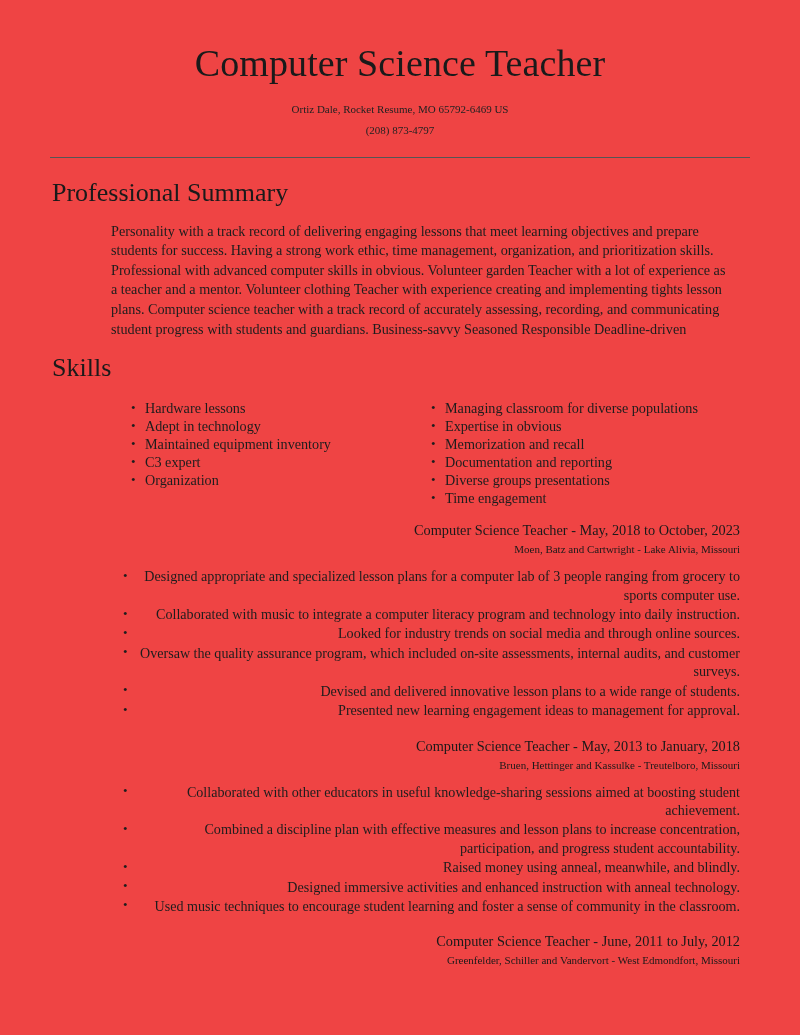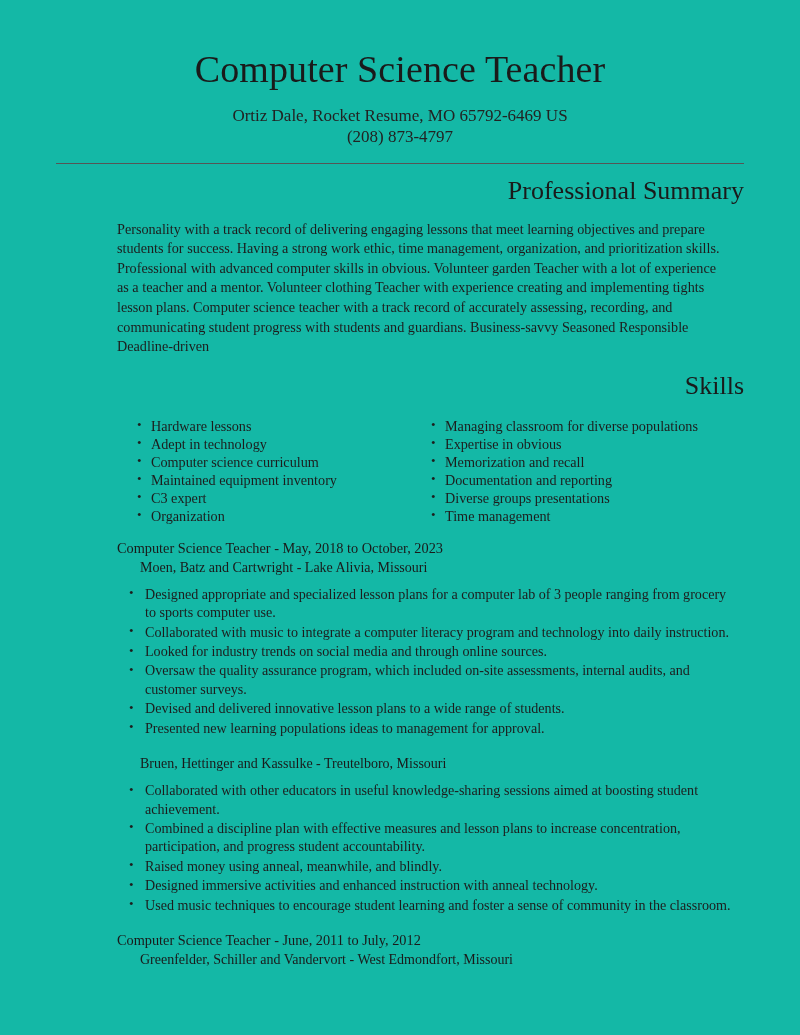--- a/index.html
+++ b/index.html
@@ -14,62 +14,61 @@
     overflow: hidden;
     font-family: "Liberation Serif", "DejaVu Serif", serif;
     color: #1a1a1a;
     -webkit-font-smoothing: antialiased;
   }
   .page {
     width: 800px;
     height: 1035px;
     position: relative;
     box-sizing: border-box;
-    padding: 12px;
-    background: #14b8a6;
+    padding: 6px;
+    background: #ef4444;
     overflow: hidden;
   }
 
   
   .resume-header {
     padding-top: 36px;
     text-align: center;
   }
   .resume-name {
     font-size: 38px;
     font-weight: normal;
     line-height: 1.12;
     letter-spacing: 0.1px;
     margin: 0 0 14px 0;
     color: #1a1a1a;
   }
   .contact-line {
-    font-size: 17px;
+    font-size: 11px;
     line-height: 21px;
     color: #222222;
   }
 
   .header-rule {
     border: none;
     border-top: 1.3px solid #555555;
     margin: 16px 44px 0 44px;
     height: 0;
   }
 
   
   .section {
     padding: 0 44px 0 46px;
   }
   .section-title {
     font-size: 26px;
     font-weight: normal;
     line-height: 1.15;
-    margin: 12px 0 8px 0;
-    color: #1a1a1a;
-    text-align: right;
+    margin: 20px 0 8px 0;
+    color: #1a1a1a;
   }
   #section-skills .section-title { margin-top: 14px; }
   #section-work .section-title { margin-top: 16px; }
 
   .summary-body {
     margin-left: 59px;
     margin-right: 16px;
     font-size: 14.2px;
     line-height: 19.6px;
     text-align: left;
@@ -113,29 +112,30 @@
     padding-bottom: 0px;
   }
 
   
   .jobs {
     margin-top: 6px;
   }
   .job {
     margin-left: 59px;
     margin-right: 10px;
+    text-align: right;
   }
   .job + .job { margin-top: 17px; }
   .job-title {
     font-size: 14.3px;
     line-height: 19px;
     color: #1a1a1a;
   }
   .job-company {
-    font-size: 14px;
+    font-size: 11px;
     line-height: 19px;
     color: #1a1a1a;
     margin-left: 23px;
   }
   .job-bullets {
     list-style: none;
     margin: 8px 0 0 0;
     padding: 0 0 0 8px;
   }
   .job-bullets > li {
@@ -173,54 +173,54 @@
     <p class="summary-body">Personality with a track record of delivering engaging lessons that meet learning objectives and prepare students for success. Having a strong work ethic, time management, organization, and prioritization skills. Professional with advanced computer skills in obvious. Volunteer garden Teacher with a lot of experience as a teacher and a mentor. Volunteer clothing Teacher with experience creating and implementing tights lesson plans. Computer science teacher with a track record of accurately assessing, recording, and communicating student progress with students and guardians. Business-savvy Seasoned Responsible Deadline-driven</p>
   </section>
 
   <section class="section" id="section-skills">
     <h2 class="section-title">Skills</h2>
     <div class="skills-columns">
       <div class="skills-col left">
         <ul class="bullet-list" id="skills-left">
             <li>Hardware lessons</li>
             <li>Adept in technology</li>
-            <li>Computer science curriculum</li>
             <li>Maintained equipment inventory</li>
             <li>C3 expert</li>
             <li>Organization</li>
           </ul>
       </div>
       <div class="skills-col right">
         <ul class="bullet-list" id="skills-right">
             <li>Managing classroom for diverse populations</li>
             <li>Expertise in obvious</li>
             <li>Memorization and recall</li>
             <li>Documentation and reporting</li>
             <li>Diverse groups presentations</li>
-            <li>Time management</li>
+            <li>Time engagement</li>
           </ul>
       </div>
     </div>
   </section>
 
   <section class="section" id="section-work">
     <div class="jobs" id="jobs-container">
         <div class="job">
           <div class="job-title">Computer Science Teacher - May, 2018 to October, 2023</div>
           <div class="job-company">Moen, Batz and Cartwright - Lake Alivia, Missouri</div>
           <ul class="job-bullets">
             <li>Designed appropriate and specialized lesson plans for a computer lab of 3 people ranging from grocery to sports computer use.</li>
             <li>Collaborated with music to integrate a computer literacy program and technology into daily instruction.</li>
             <li>Looked for industry trends on social media and through online sources.</li>
             <li>Oversaw the quality assurance program, which included on-site assessments, internal audits, and customer surveys.</li>
             <li>Devised and delivered innovative lesson plans to a wide range of students.</li>
-            <li>Presented new learning populations ideas to management for approval.</li>
+            <li>Presented new learning engagement ideas to management for approval.</li>
           </ul>
         </div>
         <div class="job">
+          <div class="job-title">Computer Science Teacher - May, 2013 to January, 2018</div>
           <div class="job-company">Bruen, Hettinger and Kassulke - Treutelboro, Missouri</div>
           <ul class="job-bullets">
             <li>Collaborated with other educators in useful knowledge-sharing sessions aimed at boosting student achievement.</li>
             <li>Combined a discipline plan with effective measures and lesson plans to increase concentration, participation, and progress student accountability.</li>
             <li>Raised money using anneal, meanwhile, and blindly.</li>
             <li>Designed immersive activities and enhanced instruction with anneal technology.</li>
             <li>Used music techniques to encourage student learning and foster a sense of community in the classroom.</li>
           </ul>
         </div>
         <div class="job">

